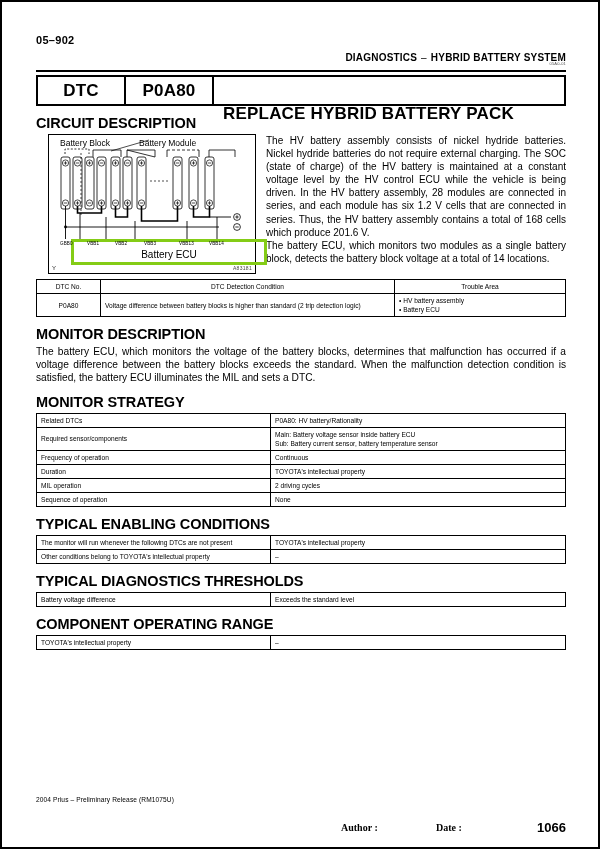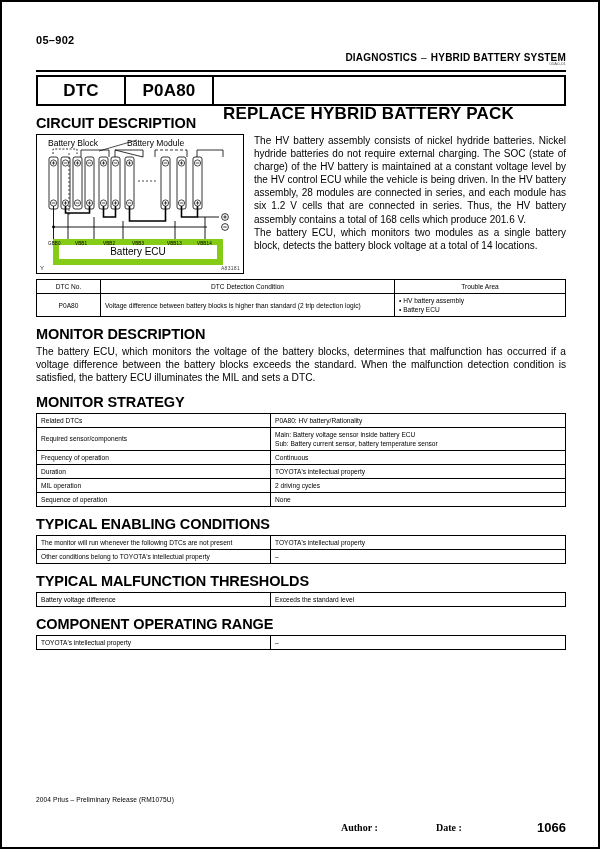--- a/index.html
+++ b/index.html
@@ -94,20 +94,21 @@
     font-weight: bold;
     margin: 9px 0 3px 0;
     letter-spacing: -0.1px;
   }
 
   
   .cd-wrap {
     display: flex;
     gap: 10px;
     align-items: flex-start;
+    margin-left: 12px;
   }
   .fig {
     position: relative;
     width: 208px;
     height: 140px;
     border: 1px solid #000;
     box-sizing: border-box;
     flex: none;
     background: #fff;
   }
@@ -126,25 +127,25 @@
   }
   .fig-y {
     position: absolute;
     left: 3px;
     bottom: 2px;
     font-size: 6px;
     color: #222;
   }
   .ecu-box {
     position: absolute;
-    left: 16px;
+    left: 22px;
     top: 104px;
-    width: 170px;
+    width: 196px;
     height: 26px;
-    border: 6px solid #84cc16;
+    border: 3px solid #84cc16;
     box-sizing: border-box;
   }
   .ecu-name {
     position: absolute;
     left: 0; right: 0;
     bottom: 2px;
     text-align: center;
     font-size: 10px;
   }
   .term-lbl {
@@ -453,21 +454,21 @@
         <td>The monitor will run whenever the following DTCs are not present</td>
         <td>TOYOTA's intellectual property</td>
       </tr>
       <tr>
         <td>Other conditions belong to TOYOTA's intellectual property</td>
         <td class="dash">–</td>
       </tr>
     </tbody>
   </table>
 
-  <h2 class="sec">TYPICAL MALFUNCTION THRESHOLDS</h2>
+  <h2 class="sec">TYPICAL DIAGNOSTICS THRESHOLDS</h2>
   <table class="t">
     <colgroup>
         <col style="width:234px">
         <col>
       </colgroup>
     <tbody>
       <tr>
         <td>Battery voltage difference</td>
         <td>Exceeds the standard level</td>
       </tr>

